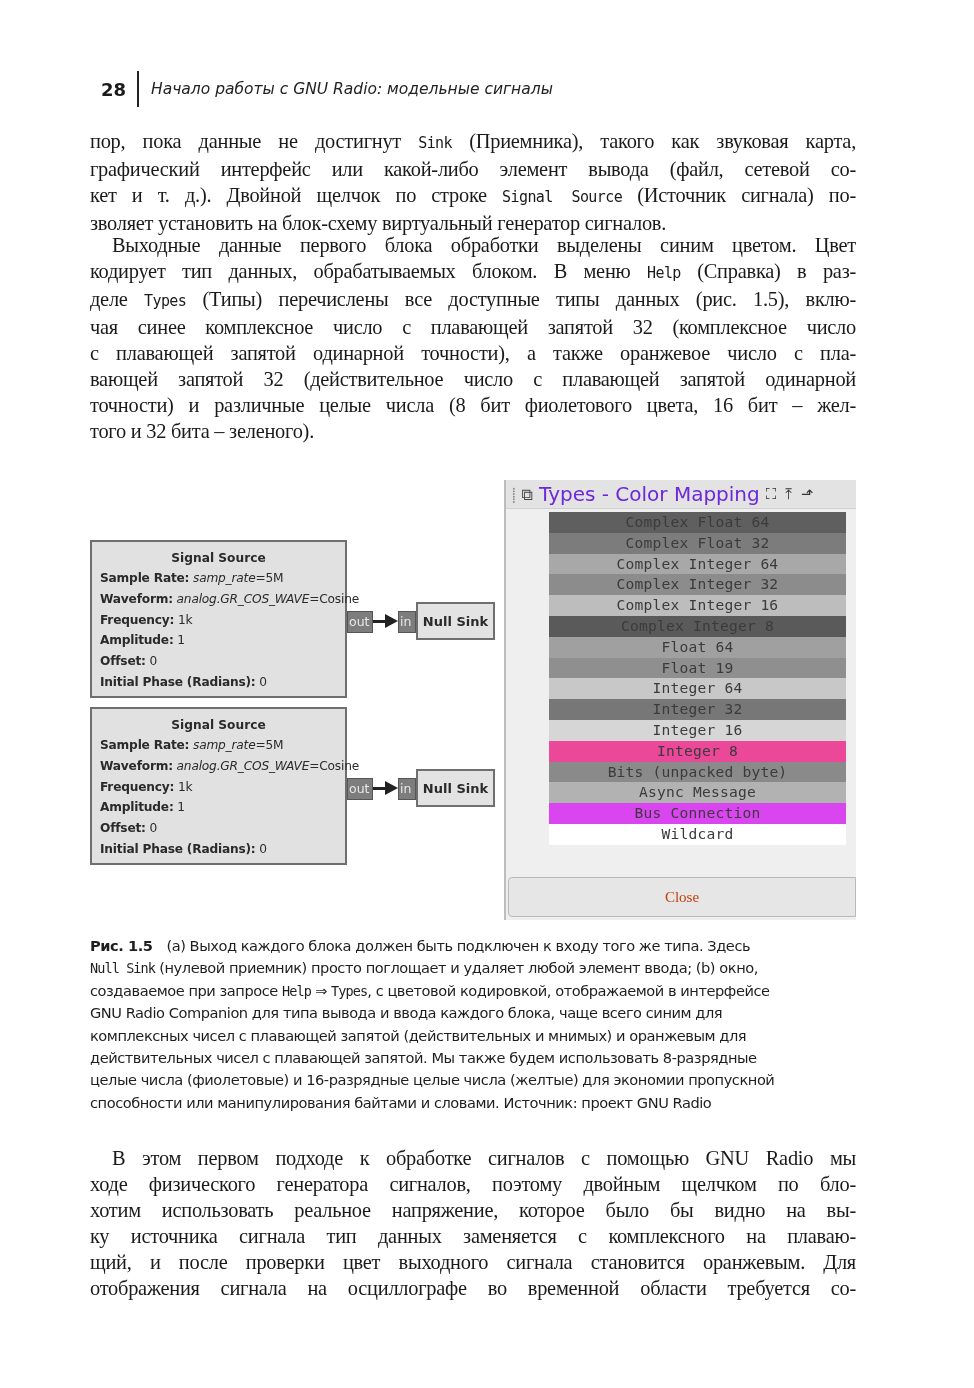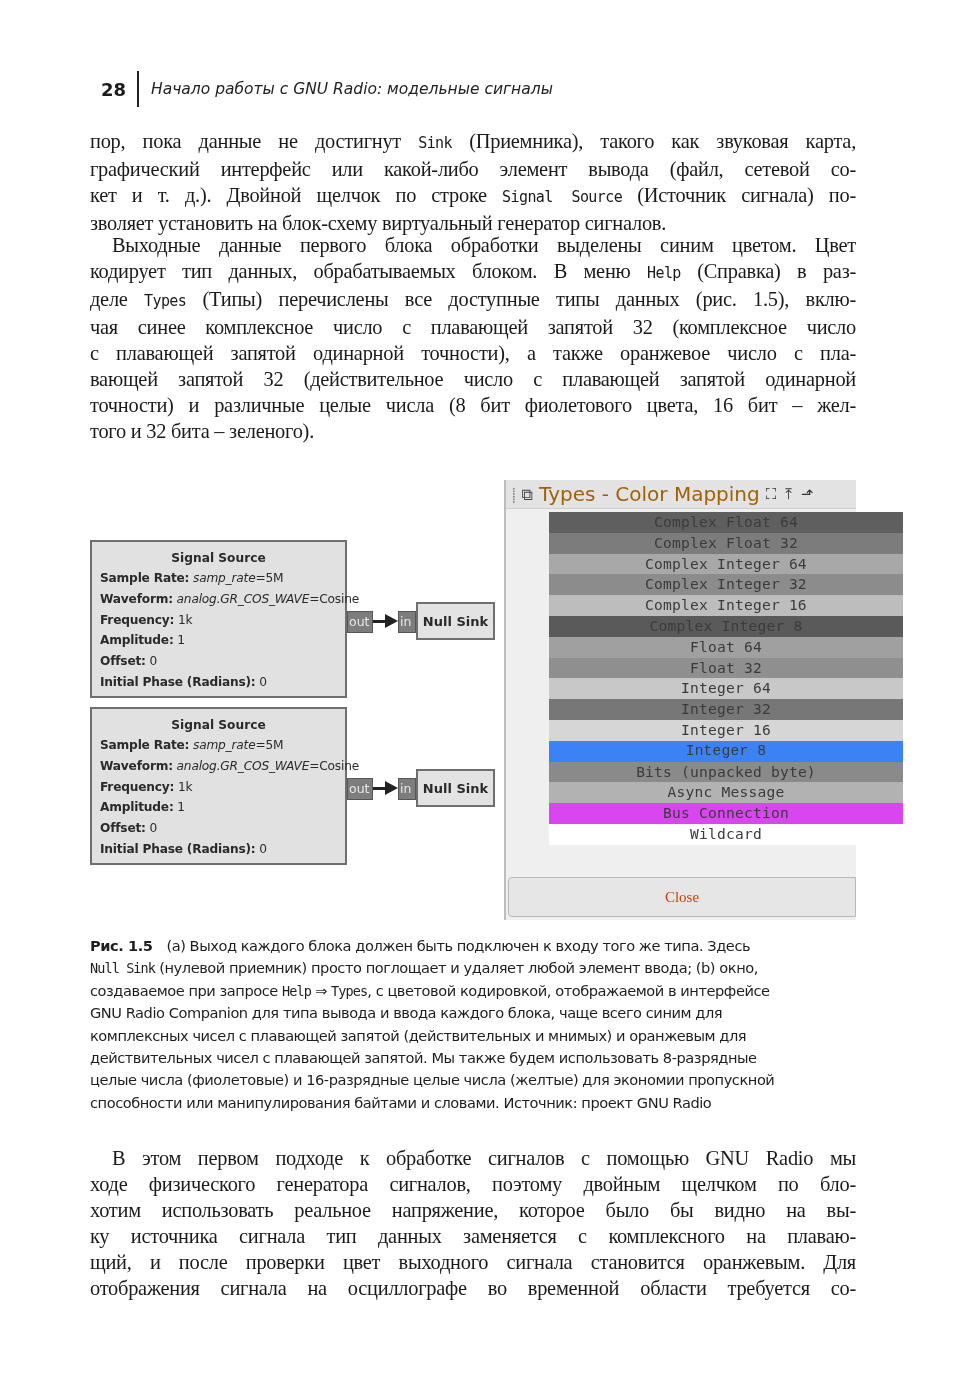--- a/index.html
+++ b/index.html
@@ -34,23 +34,23 @@
   .null-sink { position:absolute; background:#e3e3e3; border:2px solid #6f6f6f; box-sizing:border-box;
                font-family:"DejaVu Sans", sans-serif; font-weight:bold; font-size:13px; color:#2a2a2a;
                display:flex; align-items:center; justify-content:center; }
 
   
   .types-window { position:absolute; left:504px; top:480px; width:352px; height:440px; background:#efefef;
                   border-left:2px solid #bdbdbd; box-sizing:border-box; }
   .types-titlebar { height:28px; background:#e3e3e3; display:flex; align-items:center; border-bottom:1px solid #cfcfcf; }
   .tb-icon { font-family:"DejaVu Sans", sans-serif; color:#444; font-size:16px; margin-left:6px; }
   .tb-grip { color:#888; font-size:14px; margin-left:6px; }
-  .types-title { font-family:"DejaVu Sans", sans-serif; font-size:20px; color:#a16207; margin-left:6px; white-space:nowrap; }
+  .types-title { font-family:"DejaVu Sans", sans-serif; font-size:20px; color:#6d28d9; margin-left:6px; white-space:nowrap; }
   .tb-right { margin-left:6px; display:flex; gap:9px; color:#333; font-family:"DejaVu Sans Mono", monospace; font-size:15px; }
-  .types-list { position:absolute; left:43px; top:32px; width:354px; }
+  .types-list { position:absolute; left:43px; top:32px; width:297px; }
   .type-row { height:20.8px; line-height:20.8px; text-align:center; font-family:"DejaVu Sans Mono", "Liberation Mono", monospace;
               font-size:14.6px; color:#3b3b3b; letter-spacing:0.2px; white-space:nowrap; }
   .close-bar { position:absolute; left:2px; right:0; top:397px; height:40px; background:#e6e6e6; border:1px solid #b9b9b9;
                border-radius:4px 0 0 4px; box-sizing:border-box; }
   .close-button { width:100%; height:100%; display:flex; align-items:center; justify-content:center;
                   font-family:Liberation Serif, serif; font-size:15px; color:#c2410c; }
 
   
   .caption { position:absolute; left:90px; top:935px; width:780px; font-family:"DejaVu Sans", sans-serif;
              font-size:14.6px; line-height:22.4px; color:#1e1e1e; letter-spacing:-0.45px; }
@@ -130,25 +130,25 @@
     </span>
   </div>
   <div class="types-list" id="types-list">
       <div class="type-row" style="background: rgb(95, 95, 95);">Complex Float 64</div>
       <div class="type-row" style="background: rgb(124, 124, 124);">Complex Float 32</div>
       <div class="type-row" style="background: rgb(168, 168, 168);">Complex Integer 64</div>
       <div class="type-row" style="background: rgb(140, 140, 140);">Complex Integer 32</div>
       <div class="type-row" style="background: rgb(189, 189, 189);">Complex Integer 16</div>
       <div class="type-row" style="background: rgb(90, 90, 90);">Complex Integer 8</div>
       <div class="type-row" style="background: rgb(160, 160, 160);">Float 64</div>
-      <div class="type-row" style="background: rgb(143, 143, 143);">Float 32</div>
+      <div class="type-row" style="background: rgb(143, 143, 143);">Float 19</div>
       <div class="type-row" style="background: rgb(200, 200, 200);">Integer 64</div>
       <div class="type-row" style="background: rgb(119, 119, 119);">Integer 32</div>
       <div class="type-row" style="background: rgb(214, 214, 214);">Integer 16</div>
-      <div class="type-row" style="background: #3b82f6; font-family: Liberation Mono, monospace;">Integer 8</div>
+      <div class="type-row" style="background: #ec4899;">Integer 8</div>
       <div class="type-row" style="background: rgb(138, 138, 138);">Bits (unpacked byte)</div>
       <div class="type-row" style="background: rgb(178, 178, 178);">Async Message</div>
       <div class="type-row" style="background: #d946ef;">Bus Connection</div>
       <div class="type-row" style="background: rgb(255, 255, 255);">Wildcard</div>
     </div>
   <div class="close-bar">
     <div class="close-button">Close</div>
   </div>
 </div>
 

